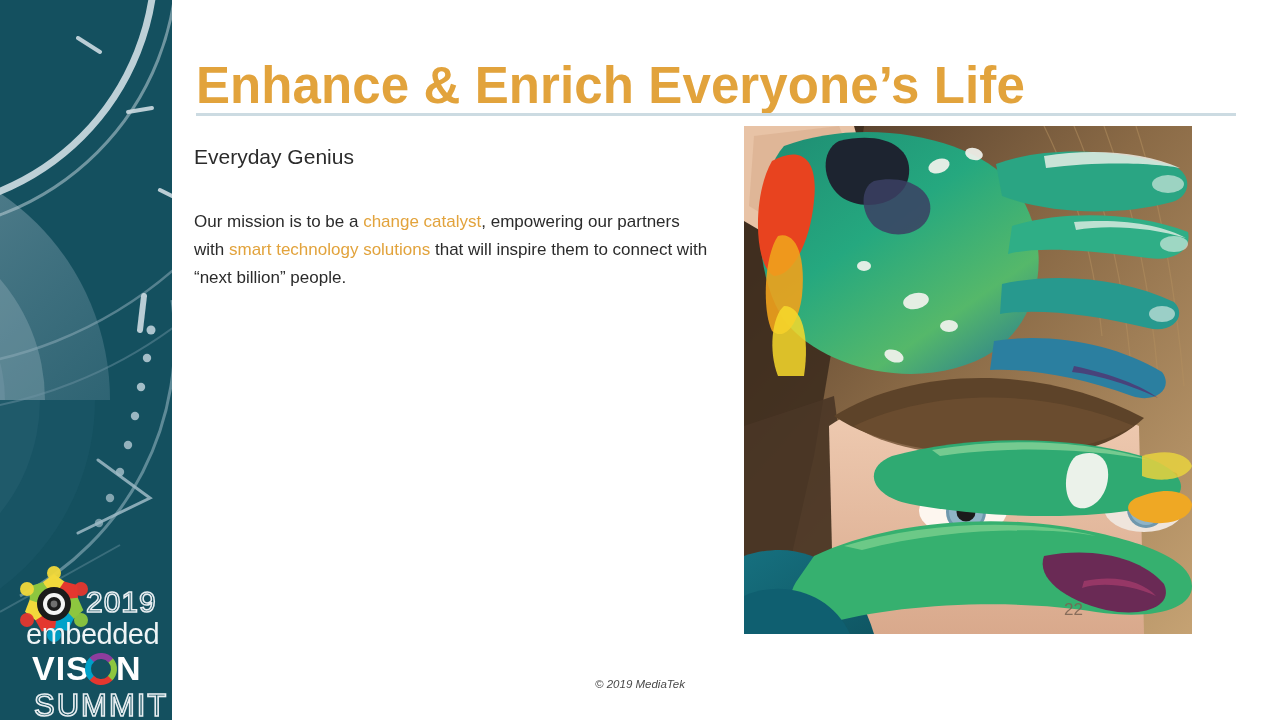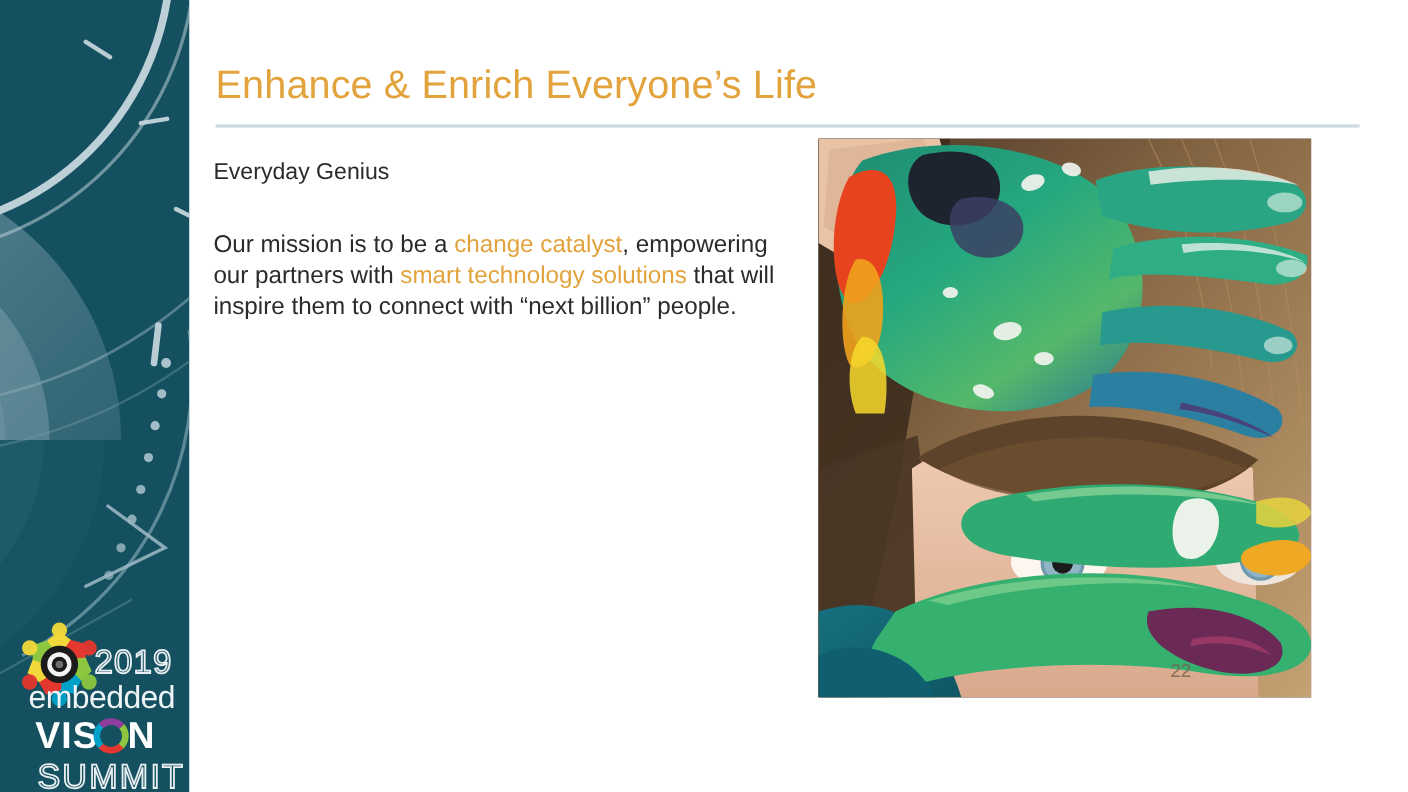--- a/index.html
+++ b/index.html
@@ -27,22 +27,22 @@
     background: #14505f;
     overflow: hidden;
   }
   .sidebar-bg-deco { position: absolute; inset: 0; }
 
   
   .title {
     position: absolute;
     left: 196px;
     top: 56px;
-    font-size: 36px;
-    font-weight: 400;
+    font-size: 51px;
+    font-weight: 700;
     color: #e2a33c;
     letter-spacing: 0.1px;
     white-space: nowrap;
   }
   .title-rule {
     position: absolute;
     left: 196px;
     top: 113px;
     width: 1040px;
     height: 3px;
@@ -58,21 +58,21 @@
     color: #2b2b2b;
     font-weight: 400;
   }
   .body-block {
     position: absolute;
     left: 194px;
     top: 208px;
     width: 520px;
   }
   .para {
-    font-size: 22px;
+    font-size: 17px;
     line-height: 28px;
     color: #2b2b2b;
     margin: 0 0 20px 0;
   }
   .hl { color: #e2a33c; }
 
   
   .photo {
     position: absolute;
     left: 744px;
@@ -353,15 +353,16 @@
             <ellipse cx="418" cy="188" rx="13" ry="8"></ellipse>
           </g>
         </g>
 
         <path d="M0 470 C40 452 88 468 106 508 L0 508 Z" fill="#0f5f70"></path>
       </g>
     </svg>
   </div>
   <div class="slide-num">22</div>
 
+  <div class="copyright">© 2019 MediaTek</div>
 
 
 </div>
 
 </body></html>

